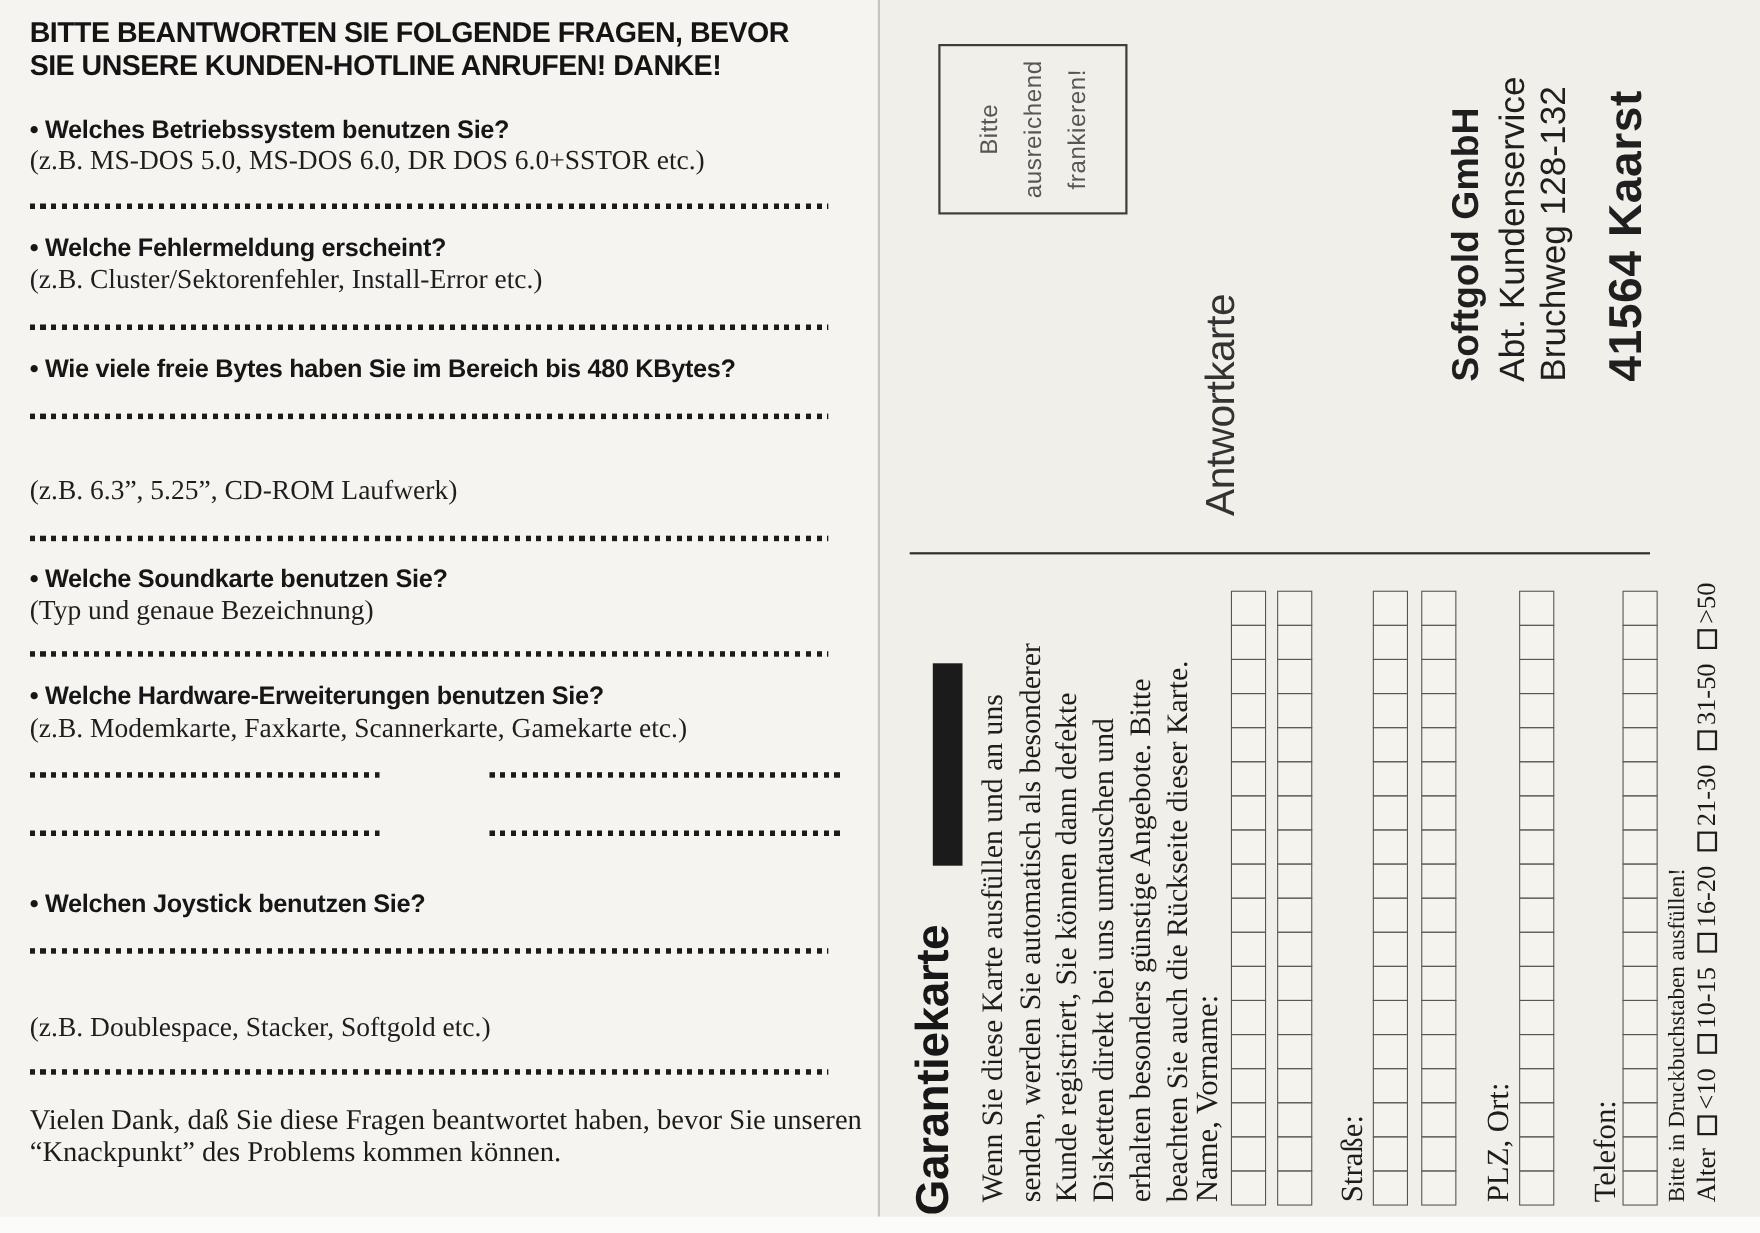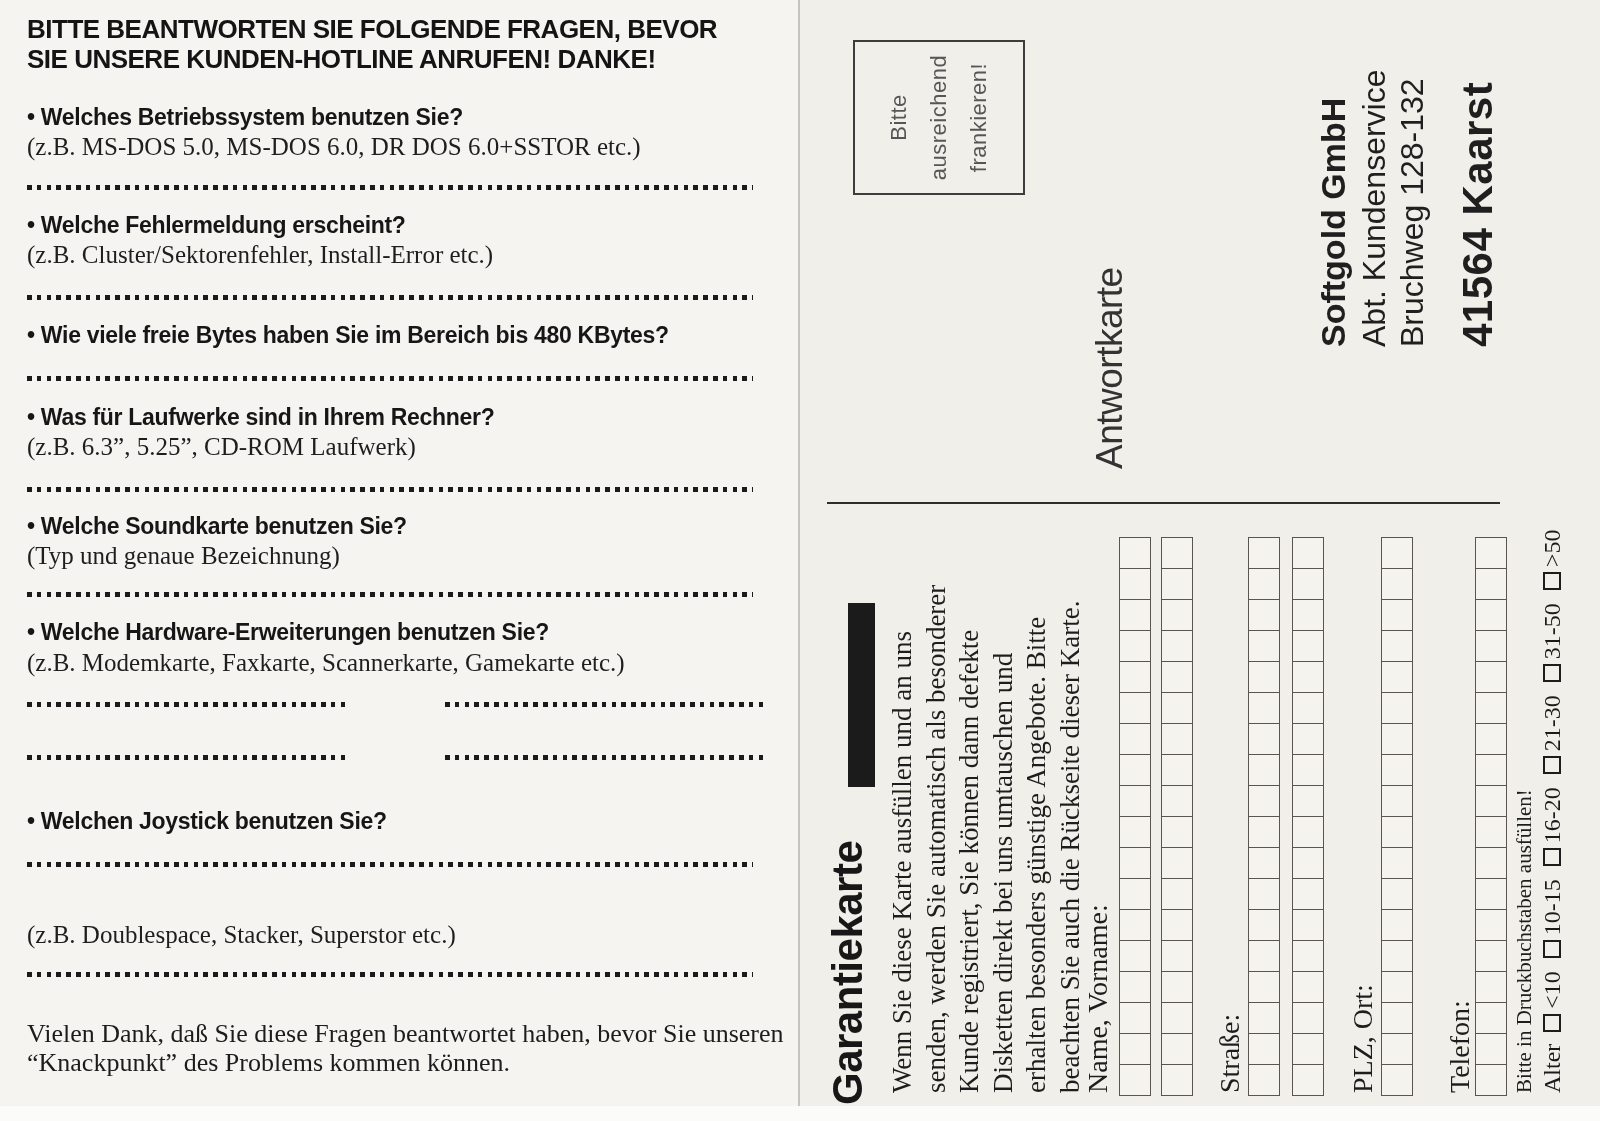--- a/index.html
+++ b/index.html
@@ -11,21 +11,21 @@
          letter-spacing:-0.5px;color:#141414;white-space:nowrap;}
   .qhead{position:absolute;left:27px;font-weight:bold;font-size:23px;line-height:28px;
          letter-spacing:-0.3px;color:#161616;white-space:nowrap;}
   .qhint{position:absolute;left:27px;font-family:"Liberation Serif",serif;font-size:25px;
          line-height:27px;color:#1e1e1e;white-space:nowrap;}
   .dotline{position:absolute;left:27px;width:726px;height:5px;
            background:repeating-linear-gradient(to right,#1b1b1b 0 4.6px,transparent 4.6px 9.8px);}
   .dotline.halfL{width:318px;}
   .dotline.halfR{left:445px;width:320px;}
   .closing{position:absolute;left:27px;top:1003px;font-family:"Liberation Serif",serif;
-           font-size:26px;line-height:29px;color:#1c1c1c;white-space:nowrap;margin-top:16px;}
+           font-size:26px;line-height:29px;color:#1c1c1c;white-space:nowrap;}
   
   .fold{position:absolute;left:798px;top:0;width:2px;height:1108px;background:#c6c4be;z-index:5;}
   .bottom-strip{position:absolute;left:0;top:1106px;width:1600px;height:15px;background:#fbfbf9;z-index:6;}
   
   .right-page{position:absolute;left:800px;top:0;width:800px;height:1121px;background:#f1efe9;}
   .rot{position:absolute;left:800px;top:0;width:1121px;height:800px;
        transform-origin:0 0;transform:rotate(-90deg) translateX(-1121px);}
   .stamp{position:absolute;left:926px;top:53px;width:155px;height:172px;box-sizing:border-box;
          border:2px solid #3d3d3d;text-align:center;padding-top:24px;
          font-size:22px;line-height:40px;color:#565656;letter-spacing:0.5px;}
@@ -68,39 +68,38 @@
   <div class="qhint" style="top:133px">(z.B. MS-DOS 5.0, MS-DOS 6.0, DR DOS 6.0+SSTOR etc.)</div>
   <div class="dotline" style="top:185px"></div>
 
   <div class="qhead" style="top:211px">• Welche Fehlermeldung erscheint?</div>
   <div class="qhint" style="top:241px">(z.B. Cluster/Sektorenfehler, Install-Error etc.)</div>
   <div class="dotline" style="top:295px"></div>
 
   <div class="qhead" style="top:321px">• Wie viele freie Bytes haben Sie im Bereich bis 480 KBytes?</div>
   <div class="dotline" style="top:376px"></div>
 
-  <div class="qhead" style="top:403px">• Was für Laufwerke sind in Ihrem Rechner?</div>
   <div class="qhint" style="top:433px">(z.B. 6.3”, 5.25”, CD-ROM Laufwerk)</div>
   <div class="dotline" style="top:487px"></div>
 
   <div class="qhead" style="top:512px">• Welche Soundkarte benutzen Sie?</div>
   <div class="qhint" style="top:542px">(Typ und genaue Bezeichnung)</div>
   <div class="dotline" style="top:592px"></div>
 
   <div class="qhead" style="top:618px">• Welche Hardware-Erweiterungen benutzen Sie?</div>
   <div class="qhint" style="top:649px">(z.B. Modemkarte, Faxkarte, Scannerkarte, Gamekarte etc.)</div>
   <div class="dotline halfL" style="top:702px"></div>
   <div class="dotline halfR" style="top:702px"></div>
   <div class="dotline halfL" style="top:755px"></div>
   <div class="dotline halfR" style="top:755px"></div>
 
   <div class="qhead" style="top:807px">• Welchen Joystick benutzen Sie?</div>
   <div class="dotline" style="top:862px"></div>
 
-  <div class="qhint" style="top:921px">(z.B. Doublespace, Stacker, Superstor etc.)</div>
+  <div class="qhint" style="top:921px">(z.B. Doublespace, Stacker, Softgold etc.)</div>
   <div class="dotline" style="top:972px"></div>
 
   <div class="closing">
     <div>Vielen Dank, daß Sie diese Fragen beantwortet haben, bevor Sie unseren</div>
     <div>“Knackpunkt” des Problems kommen können.</div>
   </div>
 </section>
 
 <section class="right-page"></section>
 

